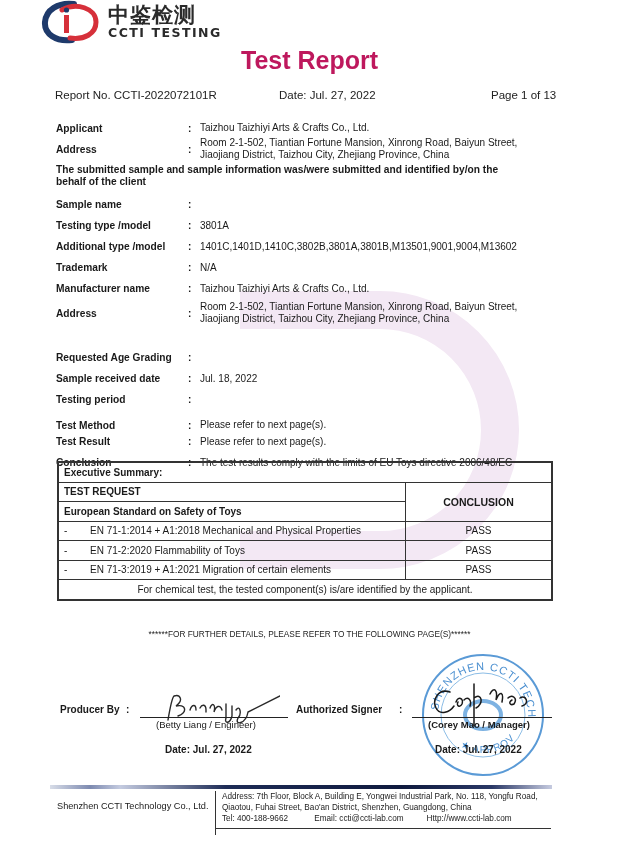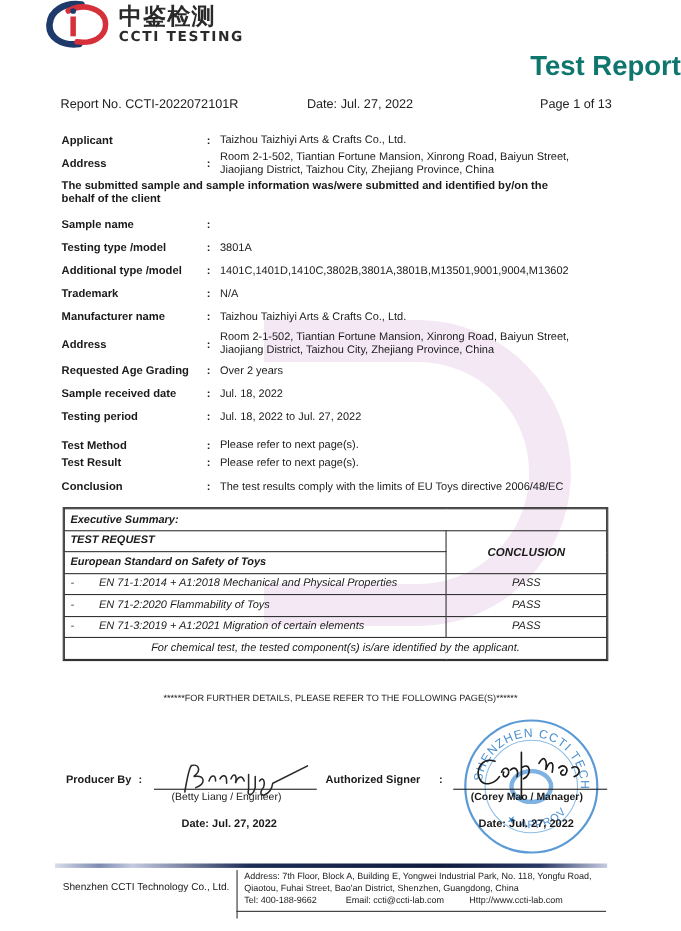--- a/index.html
+++ b/index.html
@@ -7,36 +7,36 @@
   body { font-family: "Liberation Sans", sans-serif; color: #1a1a1a; position: relative; }
 
   .watermark { position: absolute; left: 180px; top: 250px; width: 340px; height: 340px; pointer-events: none; }
 
   .header { position: absolute; left: 40px; top: 0; height: 44px; display: flex; align-items: center; }
   .logo-mark { width: 60px; height: 44px; }
   .logo-text { margin-left: 8px; display: flex; flex-direction: column; }
   .logo-cn { font-size: 21px; font-weight: bold; color: #2a2a2a; letter-spacing: 1px; line-height: 22px; font-family: "DejaVu Sans", sans-serif; }
   .logo-en { font-size: 12.5px; font-weight: bold; color: #2a2a2a; letter-spacing: 1.5px; line-height: 14px; font-family: "DejaVu Sans", sans-serif; }
 
-  .title { position: absolute; left: 0; width: 619px; top: 46px; text-align: right; font-size: 25px; font-weight: bold; color: #0f766e; }
+  .title { position: absolute; left: 0; width: 619px; top: 46px; text-align: center; font-size: 25px; font-weight: bold; color: #be185d; }
 
   .meta-row { position: absolute; top: 89px; left: 55px; width: 500px; font-size: 11.5px; color: #222; }
   .meta-row span { position: absolute; white-space: nowrap; }
   .meta-report { left: 0; }
   .meta-date { left: 224px; }
   .meta-page { left: 436px; }
 
   .info { position: absolute; left: 56px; top: 120px; width: 500px; font-size: 10px; }
   .info-row { display: flex; align-items: center; }
   .info-label { width: 132px; font-weight: bold; color: #1a1a1a; font-size: 10.2px; }
   .info-colon { width: 12px; font-weight: bold; }
   .info-value { flex: 1; color: #1a1a1a; line-height: 12px; }
   .info-note { font-weight: bold; font-size: 10.2px; line-height: 12px; width: 470px; margin: 2px 0 6px 0; }
 
-  .summary { position: absolute; left: 57px; top: 461px; width: 496px; border: 1px solid #333; font-size: 10px; background: transparent; font-style: italic; }
+  .summary { position: absolute; left: 57px; top: 461px; width: 496px; border: 1px solid #333; font-size: 10px; background: transparent; }
   .summary table { width: 100%; border-collapse: collapse; }
   .summary td { border: 1px solid #333; height: 19.5px; padding: 0 5px; vertical-align: middle; }
   .summary .bold { font-weight: bold; }
   .summary .dash { display: inline-block; width: 26px; }
   .summary .conc { width: 146px; text-align: center; }
   .summary .foot { text-align: center; }
 
   .further { position: absolute; top: 629px; left: 0; width: 619px; text-align: center; font-size: 8.3px; color: #222; }
   .sig-label { position: absolute; font-size: 10px; font-weight: bold; white-space: nowrap; }
   .sig-line { position: absolute; border-top: 1px solid #222; }
@@ -122,34 +122,32 @@
     <span class="info-value">Taizhou Taizhiyi Arts &amp; Crafts Co., Ltd.</span>
   </div>
   <div class="info-row" style="height:28px;">
     <span class="info-label">Address</span>
     <span class="info-colon">:</span>
     <span class="info-value">
       <span style="display:block">Room 2-1-502, Tiantian Fortune Mansion, Xinrong Road, Baiyun Street,</span>
       <span style="display:block">Jiaojiang District, Taizhou City, Zhejiang Province, China</span>
     </span>
   </div>
-  <div class="info-row" style="height:21px;">
+  <div class="info-row" style="height:21px;margin-top:20px;">
     <span class="info-label">Requested Age Grading</span>
     <span class="info-colon">:</span>
-    <span class="info-value">Over 2 years</span>
   </div>
   <div class="info-row" style="height:21px;">
     <span class="info-label">Sample received date</span>
     <span class="info-colon">:</span>
     <span class="info-value">Jul. 18, 2022</span>
   </div>
   <div class="info-row" style="height:21px;">
     <span class="info-label">Testing period</span>
     <span class="info-colon">:</span>
-    <span class="info-value">Jul. 18, 2022 to Jul. 27, 2022</span>
   </div>
   <div class="info-row" style="height:21px;align-items:flex-end;">
     <span class="info-label">Test Method</span>
     <span class="info-colon">:</span>
     <span class="info-value">Please refer to next page(s).</span>
   </div>
   <div class="info-row" style="height:21px;">
     <span class="info-label">Test Result</span>
     <span class="info-colon">:</span>
     <span class="info-value">Please refer to next page(s).</span>

